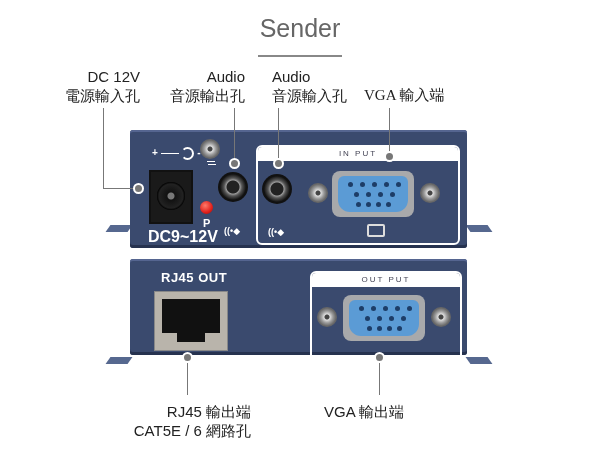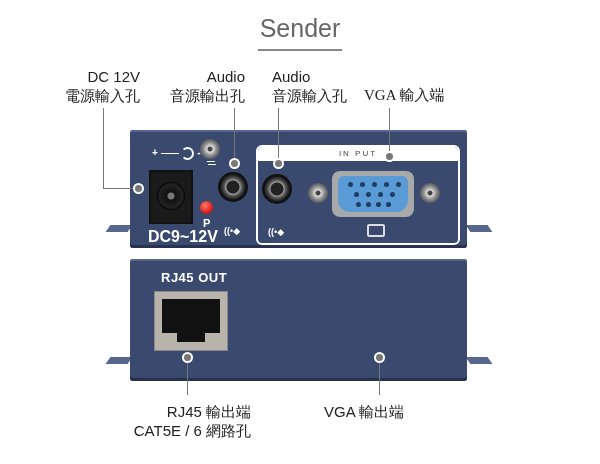--- a/index.html
+++ b/index.html
@@ -1,19 +1,19 @@
 <!DOCTYPE html>
 <html><head>
 <meta charset="utf-8">
 <style>
   html,body{margin:0;padding:0;background:#fff;}
   body{width:600px;height:464px;position:relative;overflow:hidden;font-family:"Liberation Sans","DejaVu Sans",sans-serif;color:#222;}
   .abs{position:absolute;}
   .title{left:0;width:600px;top:14px;text-align:center;font-size:25px;color:#666;}
-  .title span{border-bottom:2px solid #888;padding:0 2px 7px;}
+  .title span{border-bottom:2px solid #888;padding:0 2px 13px;}
   .lbl{font-size:15px;line-height:19px;color:#222;}
   .r{text-align:right;}
   .vline{background:#777;width:1px;}
   .hline{background:#777;height:1px;}
   .dot{width:11px;height:11px;border-radius:50%;border:2px solid #fff;background:#777;box-sizing:border-box;}
   .panel{background:#3a4a6e;border-radius:3px;box-shadow:inset 0 -3px 0 #26324f, inset 0 2px 0 #556590;}
   .foot{background:#56688f;height:7px;}
   .box{border:2px solid #fff;border-radius:6px;}
   .boxhead{background:#fff;color:#445;font-size:8px;letter-spacing:2px;text-align:center;height:14px;line-height:14px;border-radius:4px 4px 0 0;}
   .vga{background:#a8a9ab;border-radius:8px;}
@@ -91,25 +91,47 @@
           <div class="pin" style="left:48px;top:26px"></div>
       </div>
     </div>
     <div class="abs screw" style="left:162px;top:36px;"></div>
     <div class="abs" style="left:109px;top:77px;width:14px;height:9px;border:2px solid #ddd;border-radius:2px;"></div>
   </div>
 </div>
 
 <div class="abs foot" style="left:108px;top:357px;width:22px;transform:skewX(-35deg);"></div>
 <div class="abs foot" style="left:468px;top:357px;width:22px;transform:skewX(35deg);"></div>
-<div class="abs panel" style="left:130px;top:259px;width:337px;height:122px;">
+<div class="abs panel" style="left:130px;top:259px;width:337px;height:96px;">
   <div class="abs wtext" style="left:31px;top:11px;font-size:13px;letter-spacing:0.5px;">RJ45 OUT</div>
   <div class="abs" style="left:24px;top:32px;width:72px;height:58px;background:#b9b4ab;border:1px solid #888;">
     <div class="abs" style="left:7px;top:7px;width:58px;height:34px;background:#111;"></div>
     <div class="abs" style="left:22px;top:41px;width:28px;height:9px;background:#111;"></div>
+  </div>
+  <div class="abs box" style="left:180px;top:12px;width:148px;height:90px;">
+    <div class="boxhead">OUT PUT</div>
+    <div class="abs screw" style="left:5px;top:34px;"></div>
+    <div class="abs vga" style="left:31px;top:22px;width:82px;height:46px;">
+      <div class="abs vgain" style="left:6px;top:5px;width:70px;height:36px;">
+        <div class="pin" style="left:10px;top:6px"></div>
+          <div class="pin" style="left:22px;top:6px"></div>
+          <div class="pin" style="left:34px;top:6px"></div>
+          <div class="pin" style="left:46px;top:6px"></div>
+          <div class="pin" style="left:58px;top:6px"></div>
+        <div class="pin" style="left:16px;top:16px"></div>
+          <div class="pin" style="left:28px;top:16px"></div>
+          <div class="pin" style="left:40px;top:16px"></div>
+          <div class="pin" style="left:52px;top:16px"></div>
+        <div class="pin" style="left:18px;top:26px"></div>
+          <div class="pin" style="left:28px;top:26px"></div>
+          <div class="pin" style="left:38px;top:26px"></div>
+          <div class="pin" style="left:48px;top:26px"></div>
+      </div>
+    </div>
+    <div class="abs screw" style="left:119px;top:34px;"></div>
   </div>
 </div>
 
 <div class="abs vline" style="left:103px;top:108px;height:80px;"></div>
 <div class="abs hline" style="left:103px;top:188px;width:34px;"></div>
 <div class="abs dot" style="left:133px;top:183px;"></div>
 
 <div class="abs vline" style="left:234px;top:108px;height:50px;"></div>
 <div class="abs dot" style="left:229px;top:158px;"></div>
 

